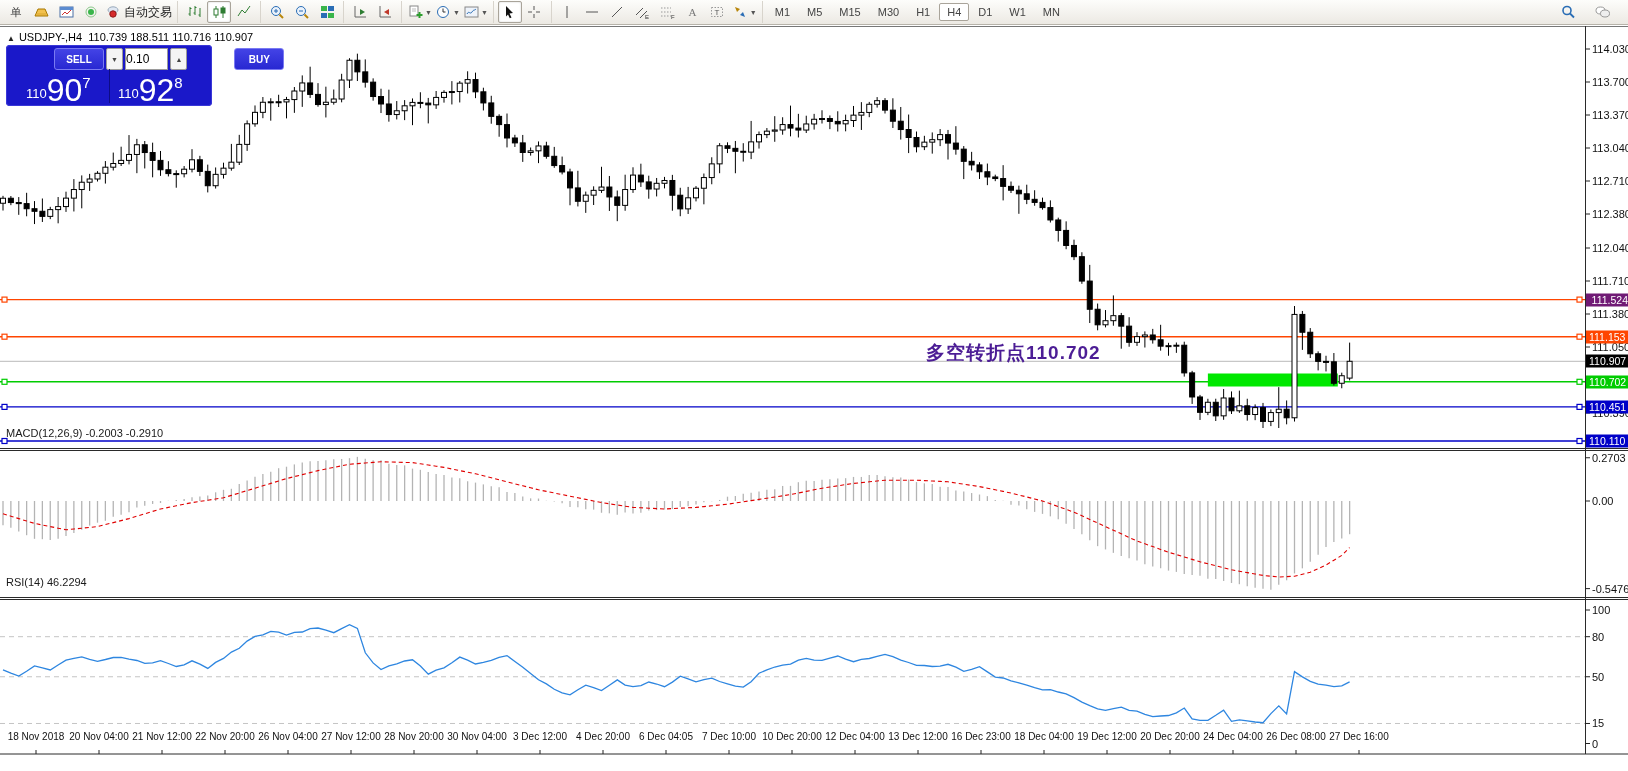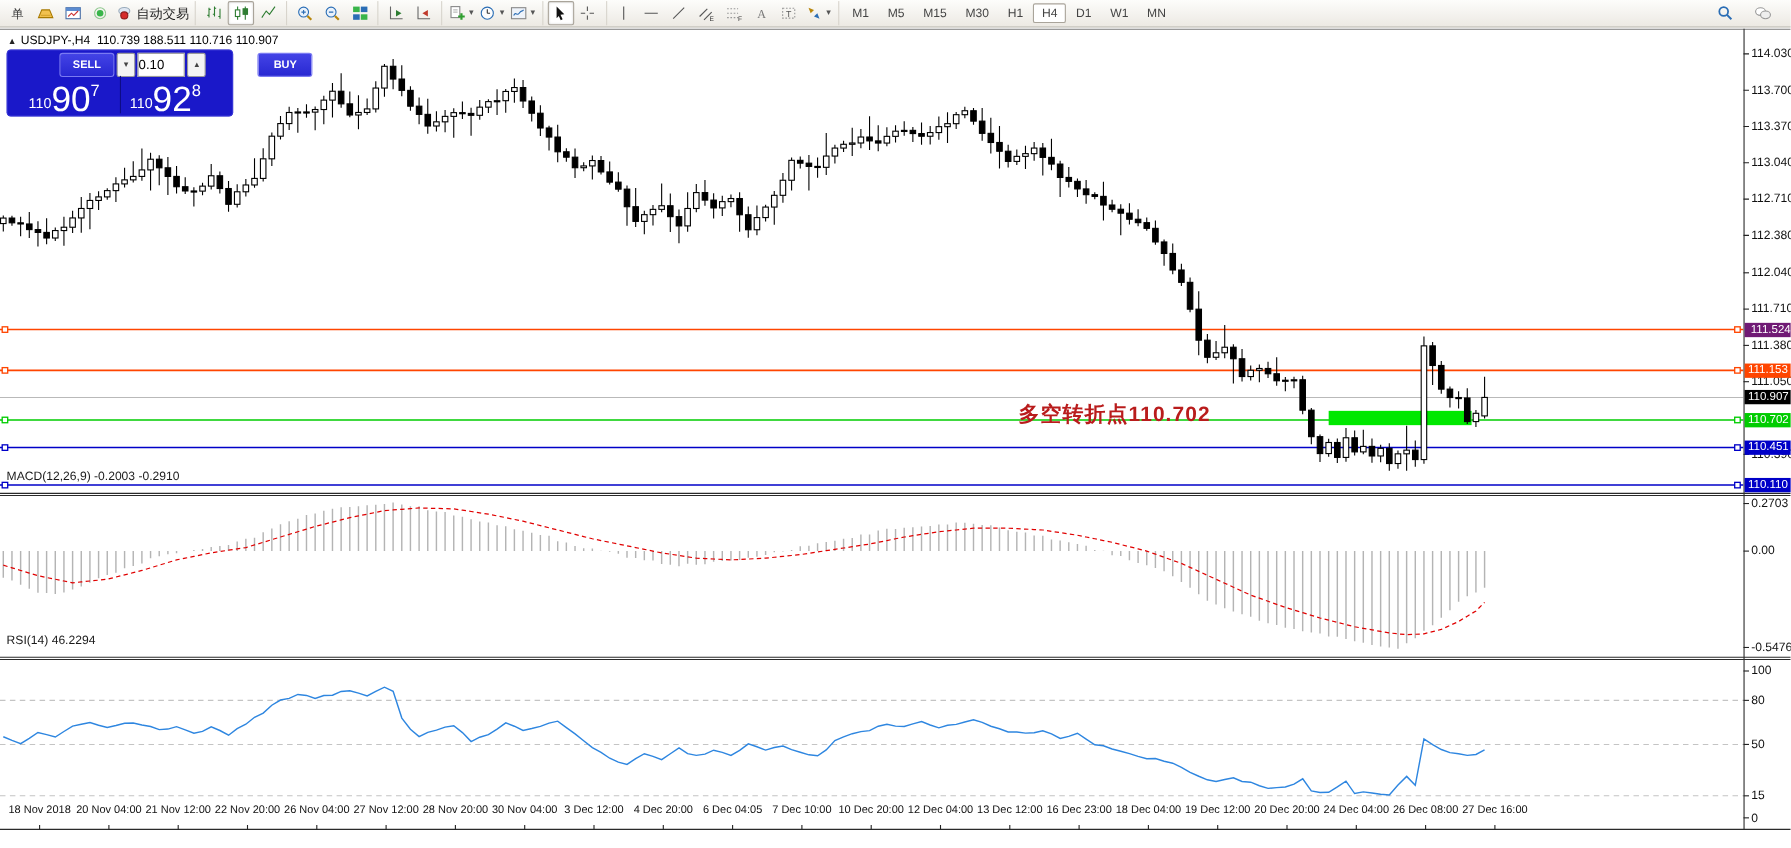--- a/index.html
+++ b/index.html
@@ -898,21 +898,21 @@
     </div>
     <div class="tp-price" id="tp-buy-price">
       <span class="tp-small">110</span>
       <span class="tp-big">92</span>
       <span class="tp-sup">8</span>
     </div>
   </div>
 </div>
 
 <div id="overlay">
-  <div id="annotation" style="color: #b91c1c; margin-top: 24px;">多空转折点110.702</div>
+  <div id="annotation" style="color: #4c1d95;">多空转折点110.702</div>
   <div class="panel-label" style="left:6px;top:427px;">
     <span>MACD(12,26,9)</span>
     <span>-0.2003</span>
     <span>-0.2910</span>
   </div>
   <div class="panel-label" style="left:6px;top:576px;">
     <span>RSI(14)</span>
     <span>46.2294</span>
   </div>
 <div class="axis-plain" style="top: 49px;">114.030</div>

